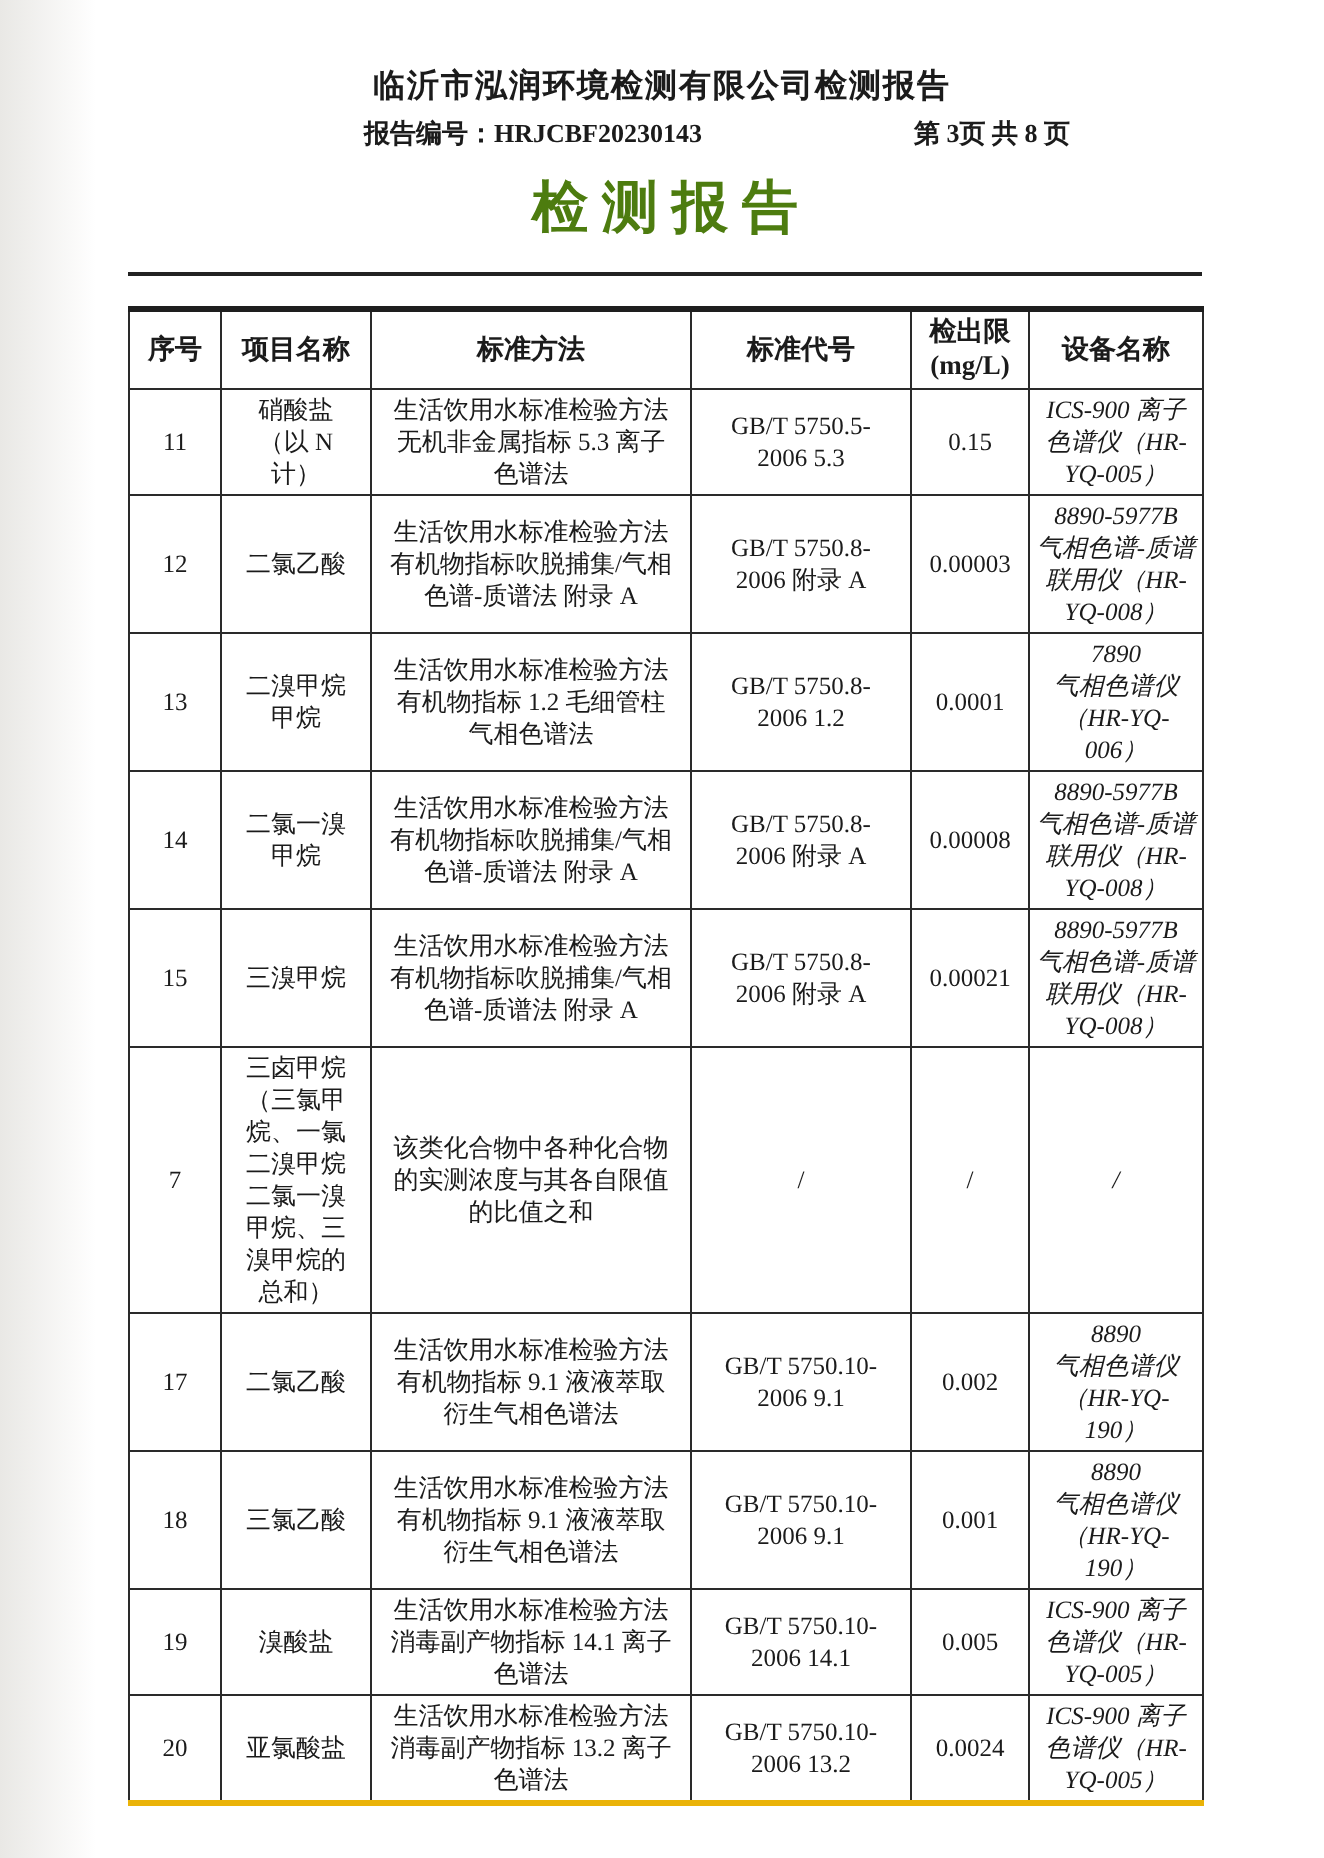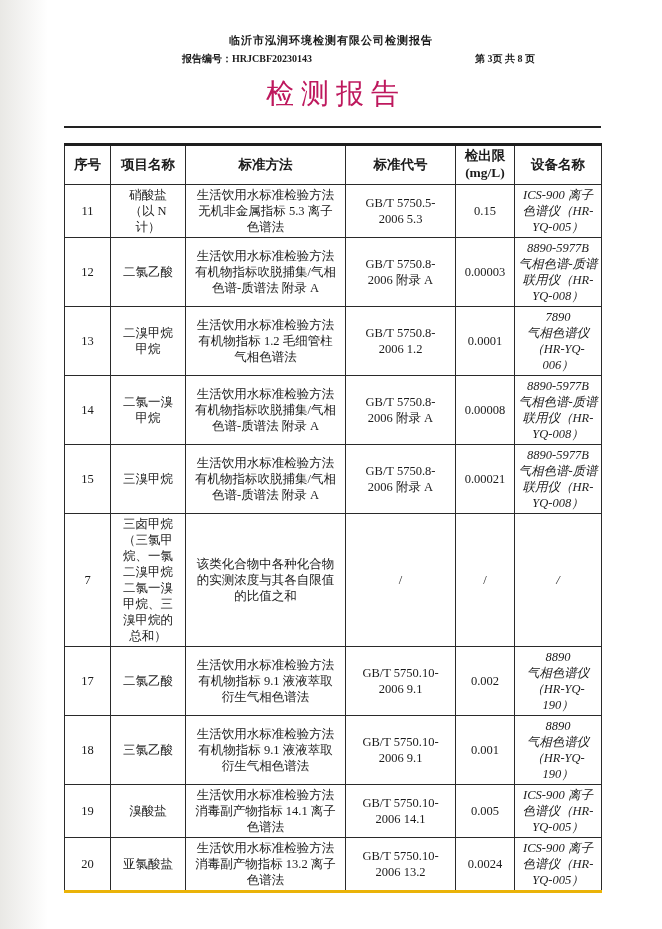--- a/index.html
+++ b/index.html
@@ -20,45 +20,45 @@
     pointer-events: none;
   }
   .page {
     position: relative;
     width: 662px;
     height: 929px;
     padding-top: 33px;
   }
   .company {
     text-align: center;
-    font-size: 11px;
+    font-size: 16px;
     font-weight: bold;
     letter-spacing: 1px;
   }
   .content {
     margin-left: 64px;
     width: 537px;
   }
   .meta-row {
     display: flex;
     justify-content: space-between;
     align-items: baseline;
     padding: 4px 66px 0 118px;
-    font-size: 10px;
+    font-size: 13px;
     font-weight: bold;
   }
   .title {
     margin-top: 9px;
     text-align: center;
     font-family: "Liberation Sans", "DejaVu Sans", sans-serif;
     font-size: 28px;
-    font-weight: normal;
+    font-weight: bold;
     letter-spacing: 7px;
     text-indent: 7px;
-    color: #be185d;
+    color: #4d7c0f;
   }
   .rule {
     border: none;
     border-top: 2px solid #222;
     margin-top: 13px;
     width: 537px;
   }
   table.report {
     margin-top: 15px;
     width: 537px;

